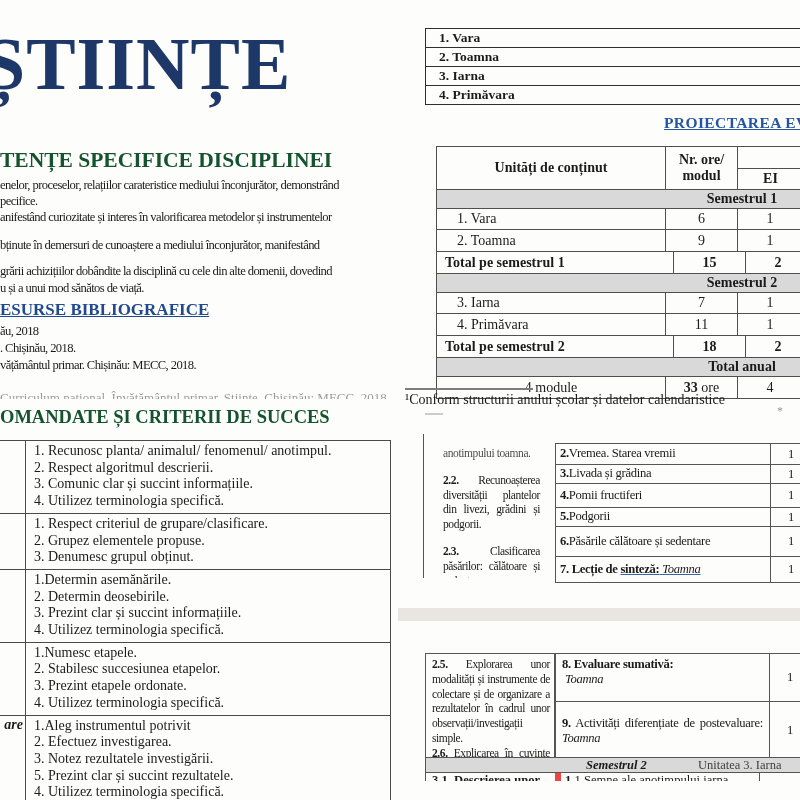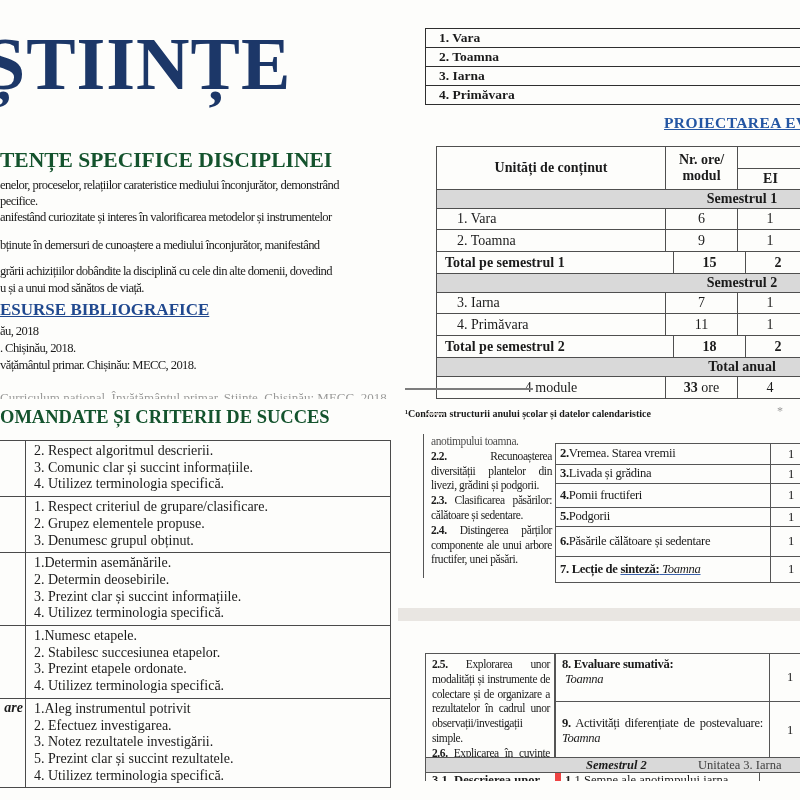--- a/index.html
+++ b/index.html
@@ -42,29 +42,29 @@
   .et-row:first-child{border-top:none}
   .c1{width:228px}.c2{width:72px;border-left:1px solid #4f4f4f}
   .c3{width:65px;border-left:1px solid #4f4f4f}.c4{width:22px;border-left:1px solid #4f4f4f}
   .cc{display:flex;align-items:center;justify-content:center;text-align:center;box-sizing:border-box}
   .et-h{font-weight:bold;height:42px}
   .et-sec{height:18px;background:#d9d9d9;font-weight:bold;line-height:18px;text-align:center}
   .et-data{height:20px;line-height:20px}
   .et-name{padding-left:20px;box-sizing:border-box}
   .et-total{font-weight:bold;padding-left:8px}
   .fnote-line{left:405px;top:388px;width:128px;border-top:2px solid #7d7d7d}
-  .fnote{left:405px;top:408px;font-size:10px;font-weight:bold;white-space:nowrap}
+  .fnote{left:405px;top:392px;font-size:14px;font-weight:normal;white-space:nowrap}
   .artifact-line{left:425px;top:413px;width:18px;border-top:2px solid #cfccc7}
   .artifact-star{left:777px;top:404px;font-size:12px;color:#9a9a9a}
   
   .just{text-align:justify}
   .u2-left{left:423px;top:434px;width:132px;height:144px;border-left:1.2px solid #555;
            padding:0 3px 0 7px;box-sizing:border-box;overflow:hidden;
            font-size:11.5px;letter-spacing:-0.4px;line-height:14.8px}
-  .u2-left p{margin:0}
+  .u2-left p{margin:12px}
   .clip-top{margin-top:-3px;opacity:.8}
   .u2-table{left:555px;top:443px;width:255px;border:1px solid #555;border-right:none;font-size:12.6px;letter-spacing:-0.3px}
   .u2-row{display:flex;border-bottom:1px solid #555;align-items:center}
   .u2-row:last-child{border-bottom:none}
   .u2-text{flex:1;padding:0 4px 0 4px;line-height:13.5px}
   .u2-val{width:40px;border-left:1px solid #555;align-self:stretch;display:flex;align-items:center;justify-content:center}
   .gap-band{left:398px;top:608px;width:402px;height:13px;background:#e9e6e2}
   .u3-left{left:425px;top:653px;width:130px;height:108px;border:1px solid #555;border-bottom:none;
            padding:3px 4px 16px 6px;box-sizing:border-box;overflow:hidden;
            font-size:11.5px;letter-spacing:-0.4px;line-height:14.8px}
@@ -105,20 +105,21 @@
 <div class="abs pline" style="top:358px">vățământul primar. Chișinău: MECC, 2018.</div>
 
 <div class="abs ghost">Curriculum național. Învățământul primar. Științe. Chișinău: MECC, 2018.</div>
 
 <div class="abs h-navy h-crit">OMANDATE ȘI CRITERII DE SUCCES</div>
 
 <div class="abs crit-table">
   <div class="crit-row">
     <div class="crit-c1"></div>
     <div class="crit-c2">
+      <div>1. Recunosc planta/ animalul/ fenomenul/ anotimpul.</div>
       <div>2. Respect algoritmul descrierii.</div>
       <div>3. Comunic clar și succint informațiile.</div>
       <div>4. Utilizez terminologia specifică.</div>
     </div>
   </div>
   <div class="crit-row">
     <div class="crit-c1"></div>
     <div class="crit-c2">
       <div>1. Respect criteriul de grupare/clasificare.</div>
       <div>2. Grupez elementele propuse.</div>

